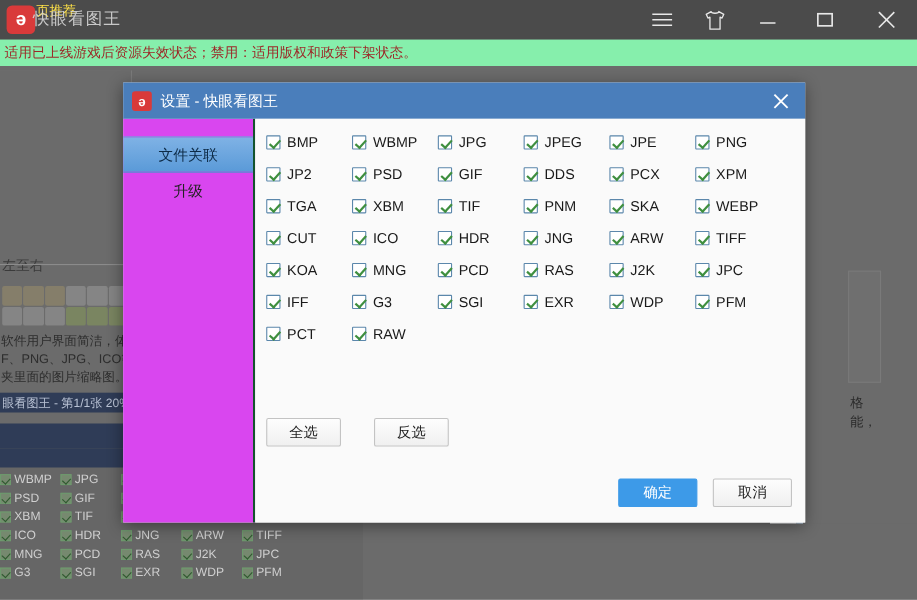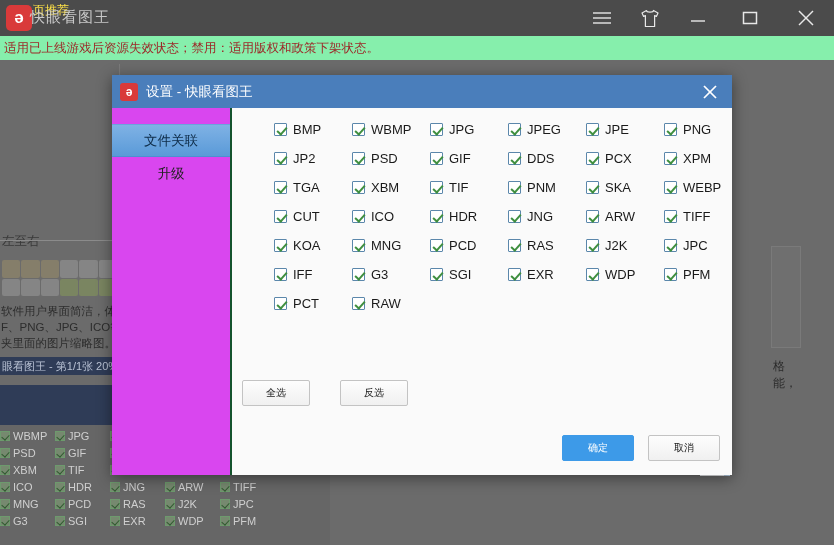--- a/index.html
+++ b/index.html
@@ -169,37 +169,37 @@
     background: linear-gradient(180deg, #7fb2e5 0%, #5a9ad8 100%);
     color: #0d2b47; border-top: 1px solid #6ba3dc; border-bottom: 1px solid #4e8fd0;
   }
 
   .dlg-main { flex: 1; background: #fafafa; position: relative; padding: 14px 0 0 10px; }
 
   .fmt-grid {
     display: grid; grid-template-columns: repeat(6, 78px);
     row-gap: 14px; column-gap: 0;
   }
-  .fmt-cell { display: flex; align-items: center; gap: 6px; margin-left: 32px; }
+  .fmt-cell { display: flex; align-items: center; gap: 6px; }
   .cbox {
     width: 13px; height: 13px; border: 1px solid #5b87ab; background: #fff;
     position: relative; flex: none; border-radius: 1px;
   }
   .cbox::after {
     content: ""; position: absolute; left: 3.5px; top: 1px; width: 4px; height: 8px;
     border: solid #3f8f3f; border-width: 0 2px 2px 0; transform: rotate(42deg);
   }
   .fmt-label { font-size: 13px; color: #1a1a1a; }
 
   .sel-btn-row { position: absolute; left: 10px; top: 272px; display: flex; gap: 30px; }
   .btn {
     min-width: 68px; height: 26px; padding: 0 14px;
     background: linear-gradient(180deg,#fdfdfd 0%, #f0f0f0 100%);
     border: 1px solid #c3c3c3; border-radius: 2px;
-    font-size: 10px; color: #1a1a1a;
+    font-size: 13px; color: #1a1a1a;
     display: flex; align-items: center; justify-content: center;
     font-family: Liberation Sans, sans-serif;
     text-align: right;
   }
   .act-btn-row {
     position: absolute; right: 12px; bottom: 14px; display: flex; gap: 14px; margin-top: 18px;
   }
   .btn.primary {
     background: #3d9ae8; border: 1px solid #3d9ae8; color: #fff;
   }

